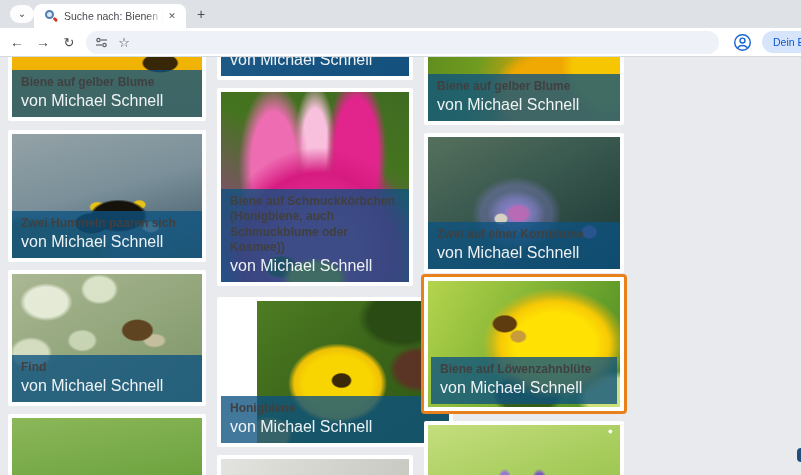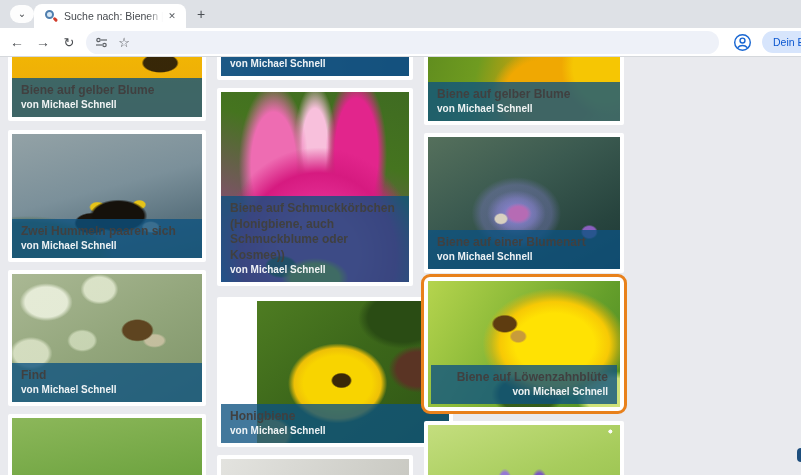--- a/index.html
+++ b/index.html
@@ -84,30 +84,30 @@
     padding-left:11px;white-space:nowrap;cursor:pointer;
   }
   
   .content{
     position:absolute;left:0;top:57px;width:801px;height:418px;overflow:hidden;
     background:var(--content-bg);
   }
   .card{
     position:absolute;background:#fff;padding:4px;border-radius:2px;cursor:pointer;
   }
-  .card.highlight{border:3px solid var(--accent);border-radius:9px;text-align:right;}
+  .card.highlight{border:3px solid var(--accent);border-radius:4px;}
   .ph{position:relative;width:100%;}
   .cap{
     position:absolute;left:4px;right:4px;bottom:4px;background:var(--overlay);
     padding:5px 9px 6px 9px;
   }
   .card.highlight .cap{left:7px;right:7px;bottom:7px;}
   .cap-title{font-size:12px;font-weight:bold;color:#404040;line-height:1.3;}
   .cap-title:empty{display:none;}
-  .cap-author{font-size:10px;color:rgba(255,255,255,0.92);line-height:1.25;font-weight:bold;}
+  .cap-author{font-size:16px;color:rgba(255,255,255,0.92);line-height:1.25;}
   .cap-author:empty{display:none;}
   
   .ph0{background:
     radial-gradient(42px 20px at 52% 35%, rgba(25,18,6,.95) 0 55%, transparent 62%),
     radial-gradient(30px 16px at 78% 55%, rgba(35,24,8,.9) 0 55%, transparent 62%),
     radial-gradient(50px 22px at 12% 20%, rgba(110,85,20,.7) 0 55%, transparent 62%),
     linear-gradient(180deg,#D8A50E,#F2B603 45%,#EAA70C);}
   .ph1{background:
     radial-gradient(46px 26px at 56% 66%, #15110B 0 55%, transparent 63%),
     radial-gradient(28px 17px at 42% 72%, #1A140C 0 55%, transparent 63%),
@@ -279,21 +279,21 @@
     <div class="ph ph8" style="height:120px;"></div>
     <div class="cap">
       <div class="cap-title">Biene auf gelber Blume</div>
       <div class="cap-author">von Michael Schnell</div>
     </div>
   </div>
 
   <div class="card" style="left:424px;top:76px;width:200px;">
     <div class="ph ph9" style="height:132px;"></div>
     <div class="cap">
-      <div class="cap-title">Biene auf einer Blumenart</div>
+      <div class="cap-title">Zwei auf einer Kornblume</div>
       <div class="cap-author">von Michael Schnell</div>
     </div>
   </div>
 
   <div class="card highlight" style="left:421px;top:217px;width:206px;">
     <div class="ph ph10" style="height:126px;"></div>
     <div class="cap">
       <div class="cap-title">Biene auf Löwenzahnblüte</div>
       <div class="cap-author">von Michael Schnell</div>
     </div>

